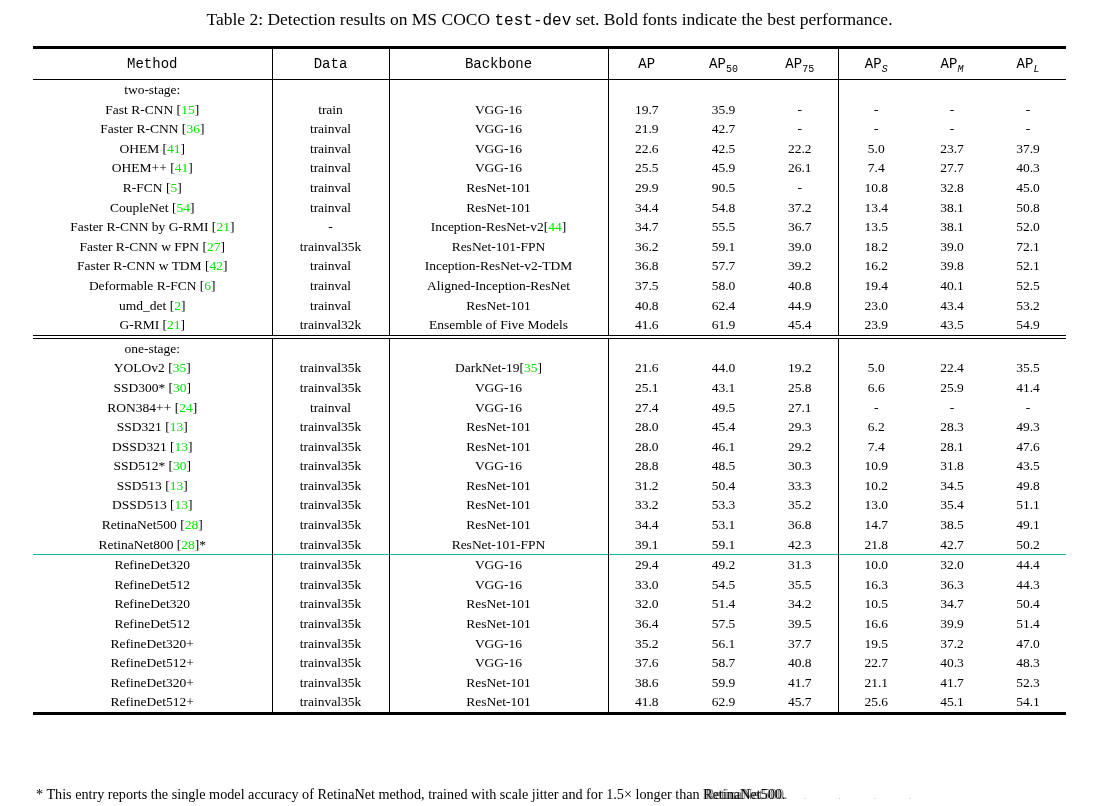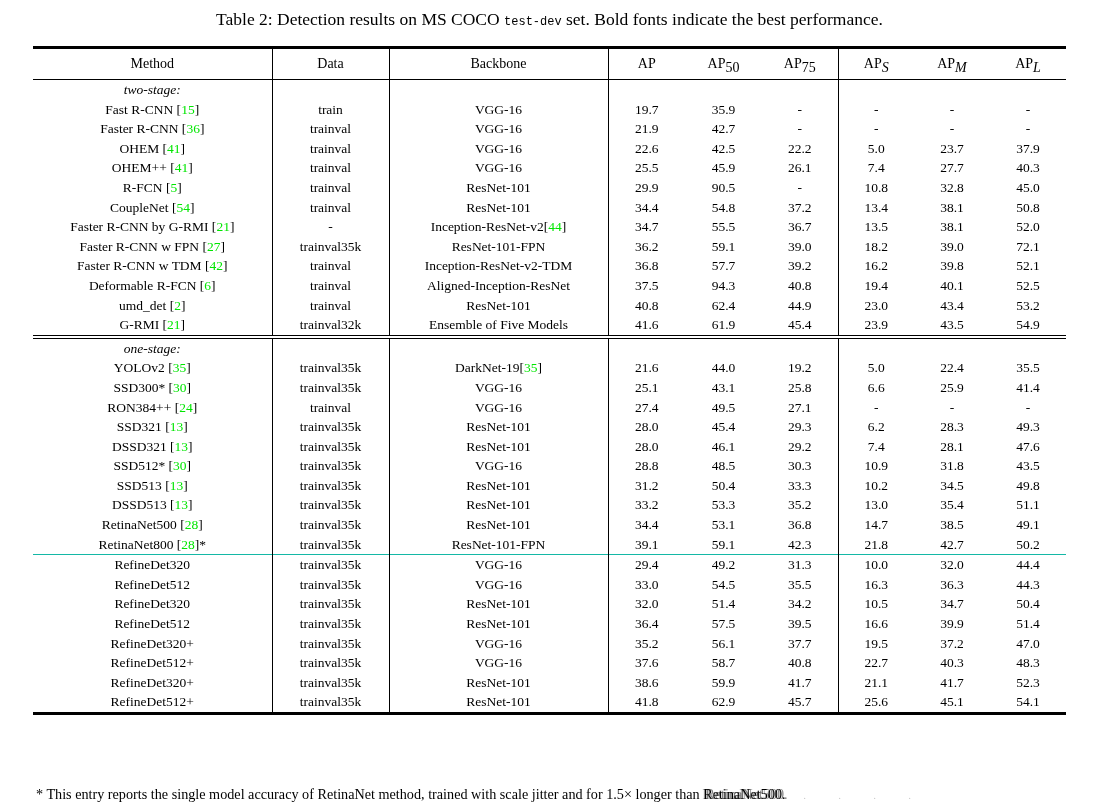--- a/index.html
+++ b/index.html
@@ -1,36 +1,36 @@
 <!DOCTYPE html>
 <html style="--cite: #00e600;"><head>
 <meta charset="utf-8">
 <style>
   html,body{margin:0;padding:0;background:#fff;}
   body{width:1099px;height:806px;font-family:"Liberation Serif",serif;color:#000;}
   .page{position:relative;width:1099px;height:806px;background:#fff;overflow:hidden;}
   .title{position:absolute;top:9px;left:0;width:100%;text-align:center;font-size:17.5px;white-space:nowrap;}
-  .title .tt{font-family:"Liberation Mono","DejaVu Sans Mono",monospace;font-size:12px;}
+  .title .tt{font-family:"Liberation Mono","DejaVu Sans Mono",monospace;font-size:16px;}
   table.results{
     position:absolute;left:33px;top:46px;width:1033px;
     table-layout:fixed;border-collapse:collapse;
     border-top:3px solid #000;border-bottom:3px solid #000;
     font-size:13.5px;
   }
   th,td{padding:0;margin:0;text-align:center;font-weight:normal;
     height:19.6px;line-height:19.6px;white-space:nowrap;overflow:visible;}
   thead th{height:30px;line-height:30px;font-size:14px;}
-  thead tr{border-bottom:1px solid #000;}
+  thead tr{border-bottom:1px solid #000;font-family:Liberation Mono, monospace;}
   tbody.sec-0{border-bottom:4px double #000;}
   tbody.sec-1{border-bottom:1px solid #14b8a6;}
   .vline{border-right:1px solid #000;}
-  sub{font-size:14px;line-height:0;}
+  sub{font-size:10px;line-height:0;}
   sub.it{font-style:italic;}
   .cite{color:var(--cite,#00e600);margin-top:20px;}
-  .seclabel{font-style:italic;}
+  .seclabel{}
   .best{font-weight:normal;}
   .footnote{position:absolute;left:36px;top:786px;font-size:14.2px;white-space:nowrap;}
   .smudge{filter:blur(0.5px);text-shadow:2px 0 rgba(0,0,0,.5),-1px 0 rgba(0,0,0,.3);}
   .faint-dots{color:rgba(0,0,0,.22);letter-spacing:6px;font-size:11px;}
 </style>
 </head>
 <body>
 
 <div class="page">
 
@@ -170,21 +170,21 @@
           <td class="c5 vline">39.2</td>
           <td class="c6">16.2</td>
           <td class="c7">39.8</td>
           <td class="c8">52.1</td>
         </tr>
         <tr>
           <td class="c0 vline">Deformable R-FCN [<span class="cite">6</span>]</td>
           <td class="c1 vline">trainval</td>
           <td class="c2 vline">Aligned-Inception-ResNet</td>
           <td class="c3">37.5</td>
-          <td class="c4">94.3</td>
+          <td class="c4">58.0</td>
           <td class="c5 vline">40.8</td>
           <td class="c6">19.4</td>
           <td class="c7">40.1</td>
           <td class="c8">52.5</td>
         </tr>
         <tr>
           <td class="c0 vline">umd_det [<span class="cite">2</span>]</td>
           <td class="c1 vline">trainval</td>
           <td class="c2 vline">ResNet-101</td>
           <td class="c3">40.8</td>

